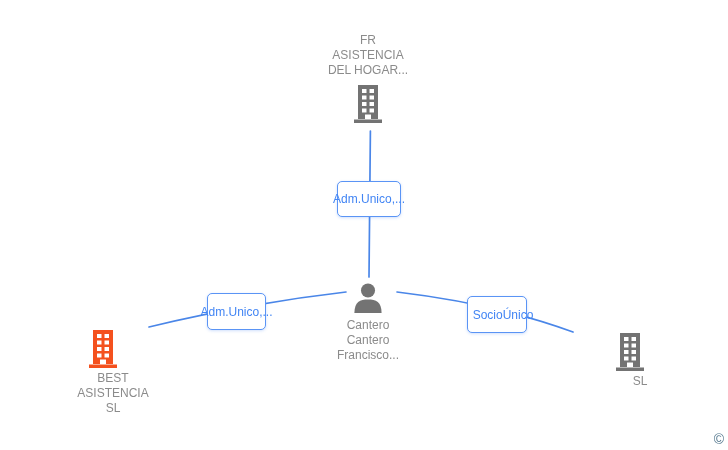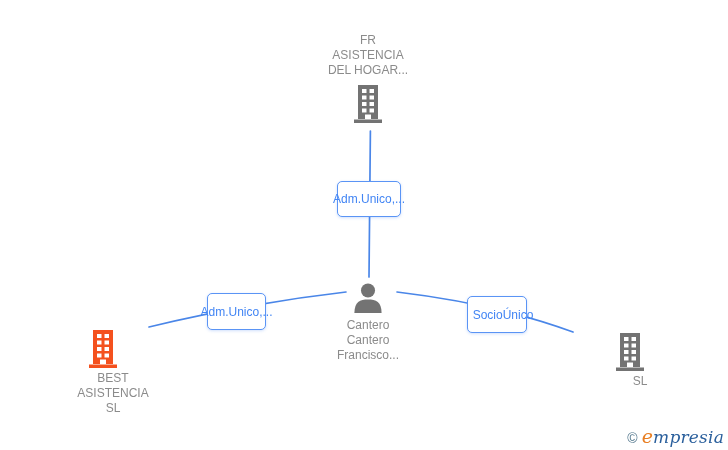--- a/index.html
+++ b/index.html
@@ -117,16 +117,15 @@
     <span class="line">Adm.</span>
     <span class="line">Unico,...</span>
   </div>
   <div class="edge-label" style="left:467px;top:296px;width:46px;height:35px;padding-left:12px;">
     <span class="line">Socio</span>
     <span class="line">Único</span>
   </div>
 
   <div class="watermark">
     <span class="copy">©</span>
-    <span class="brand"><i class="initial">e</i><span>mpresia</span></span>
   </div>
 
 </div>
 
 </body></html>

